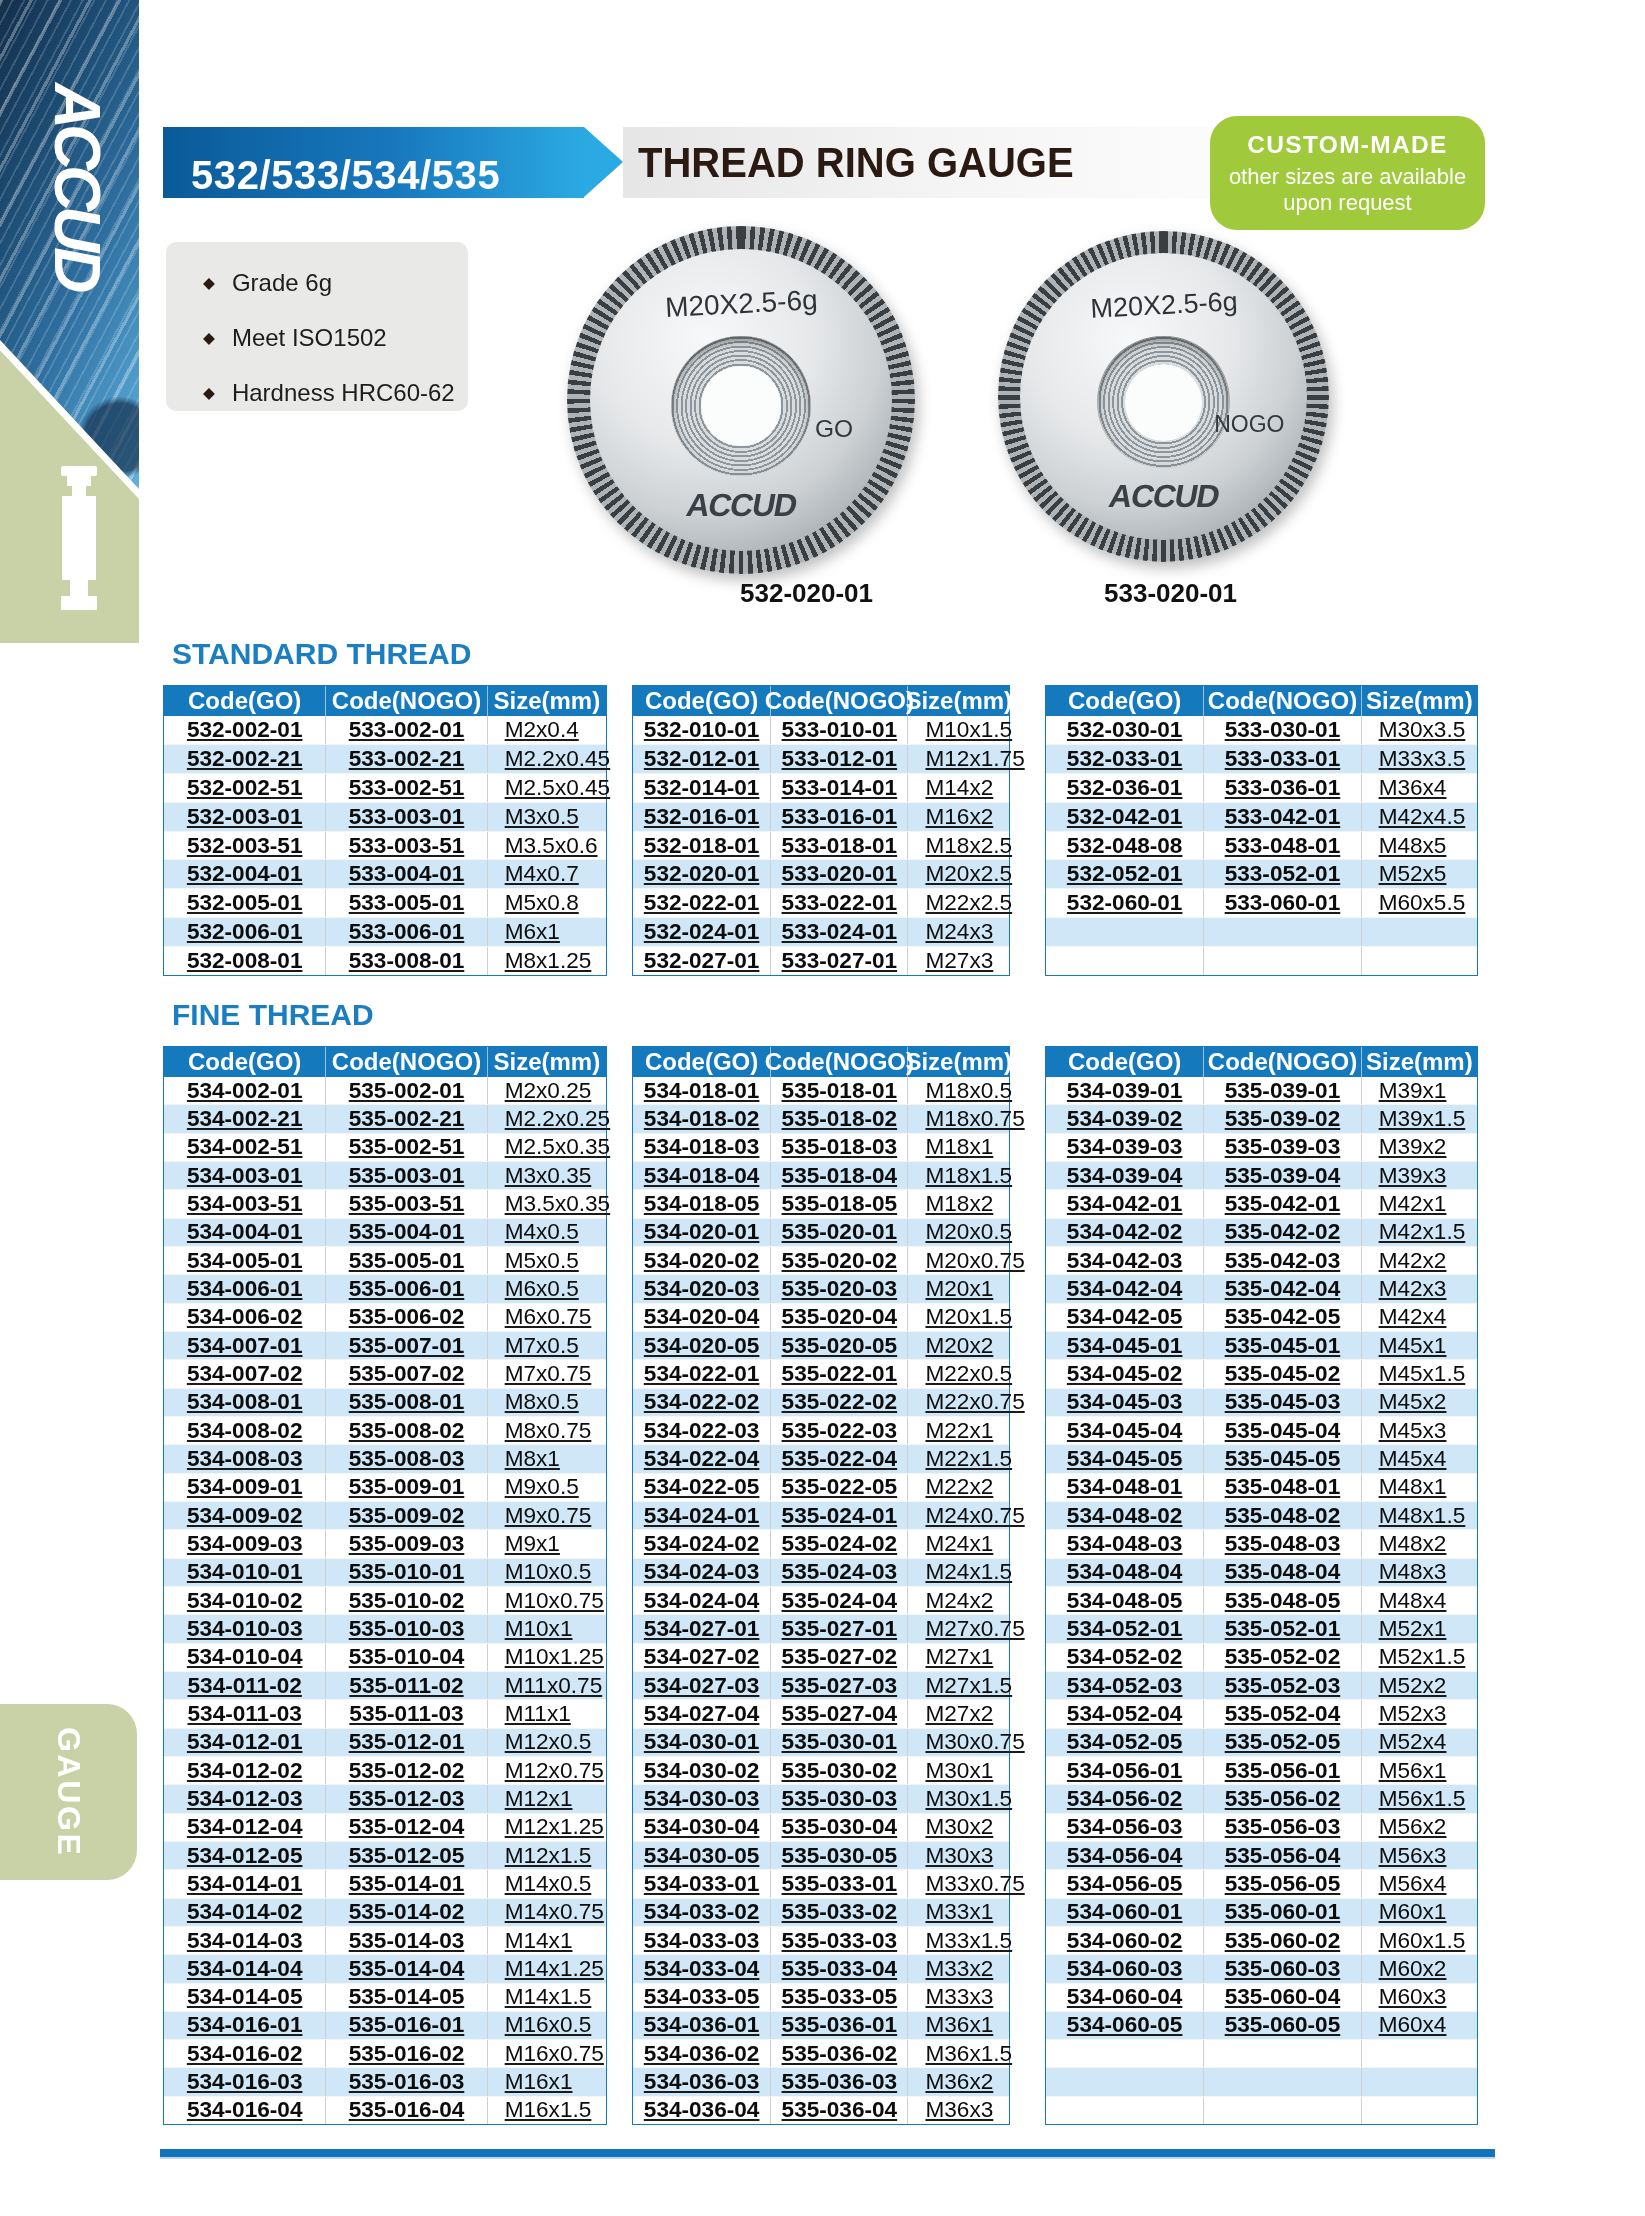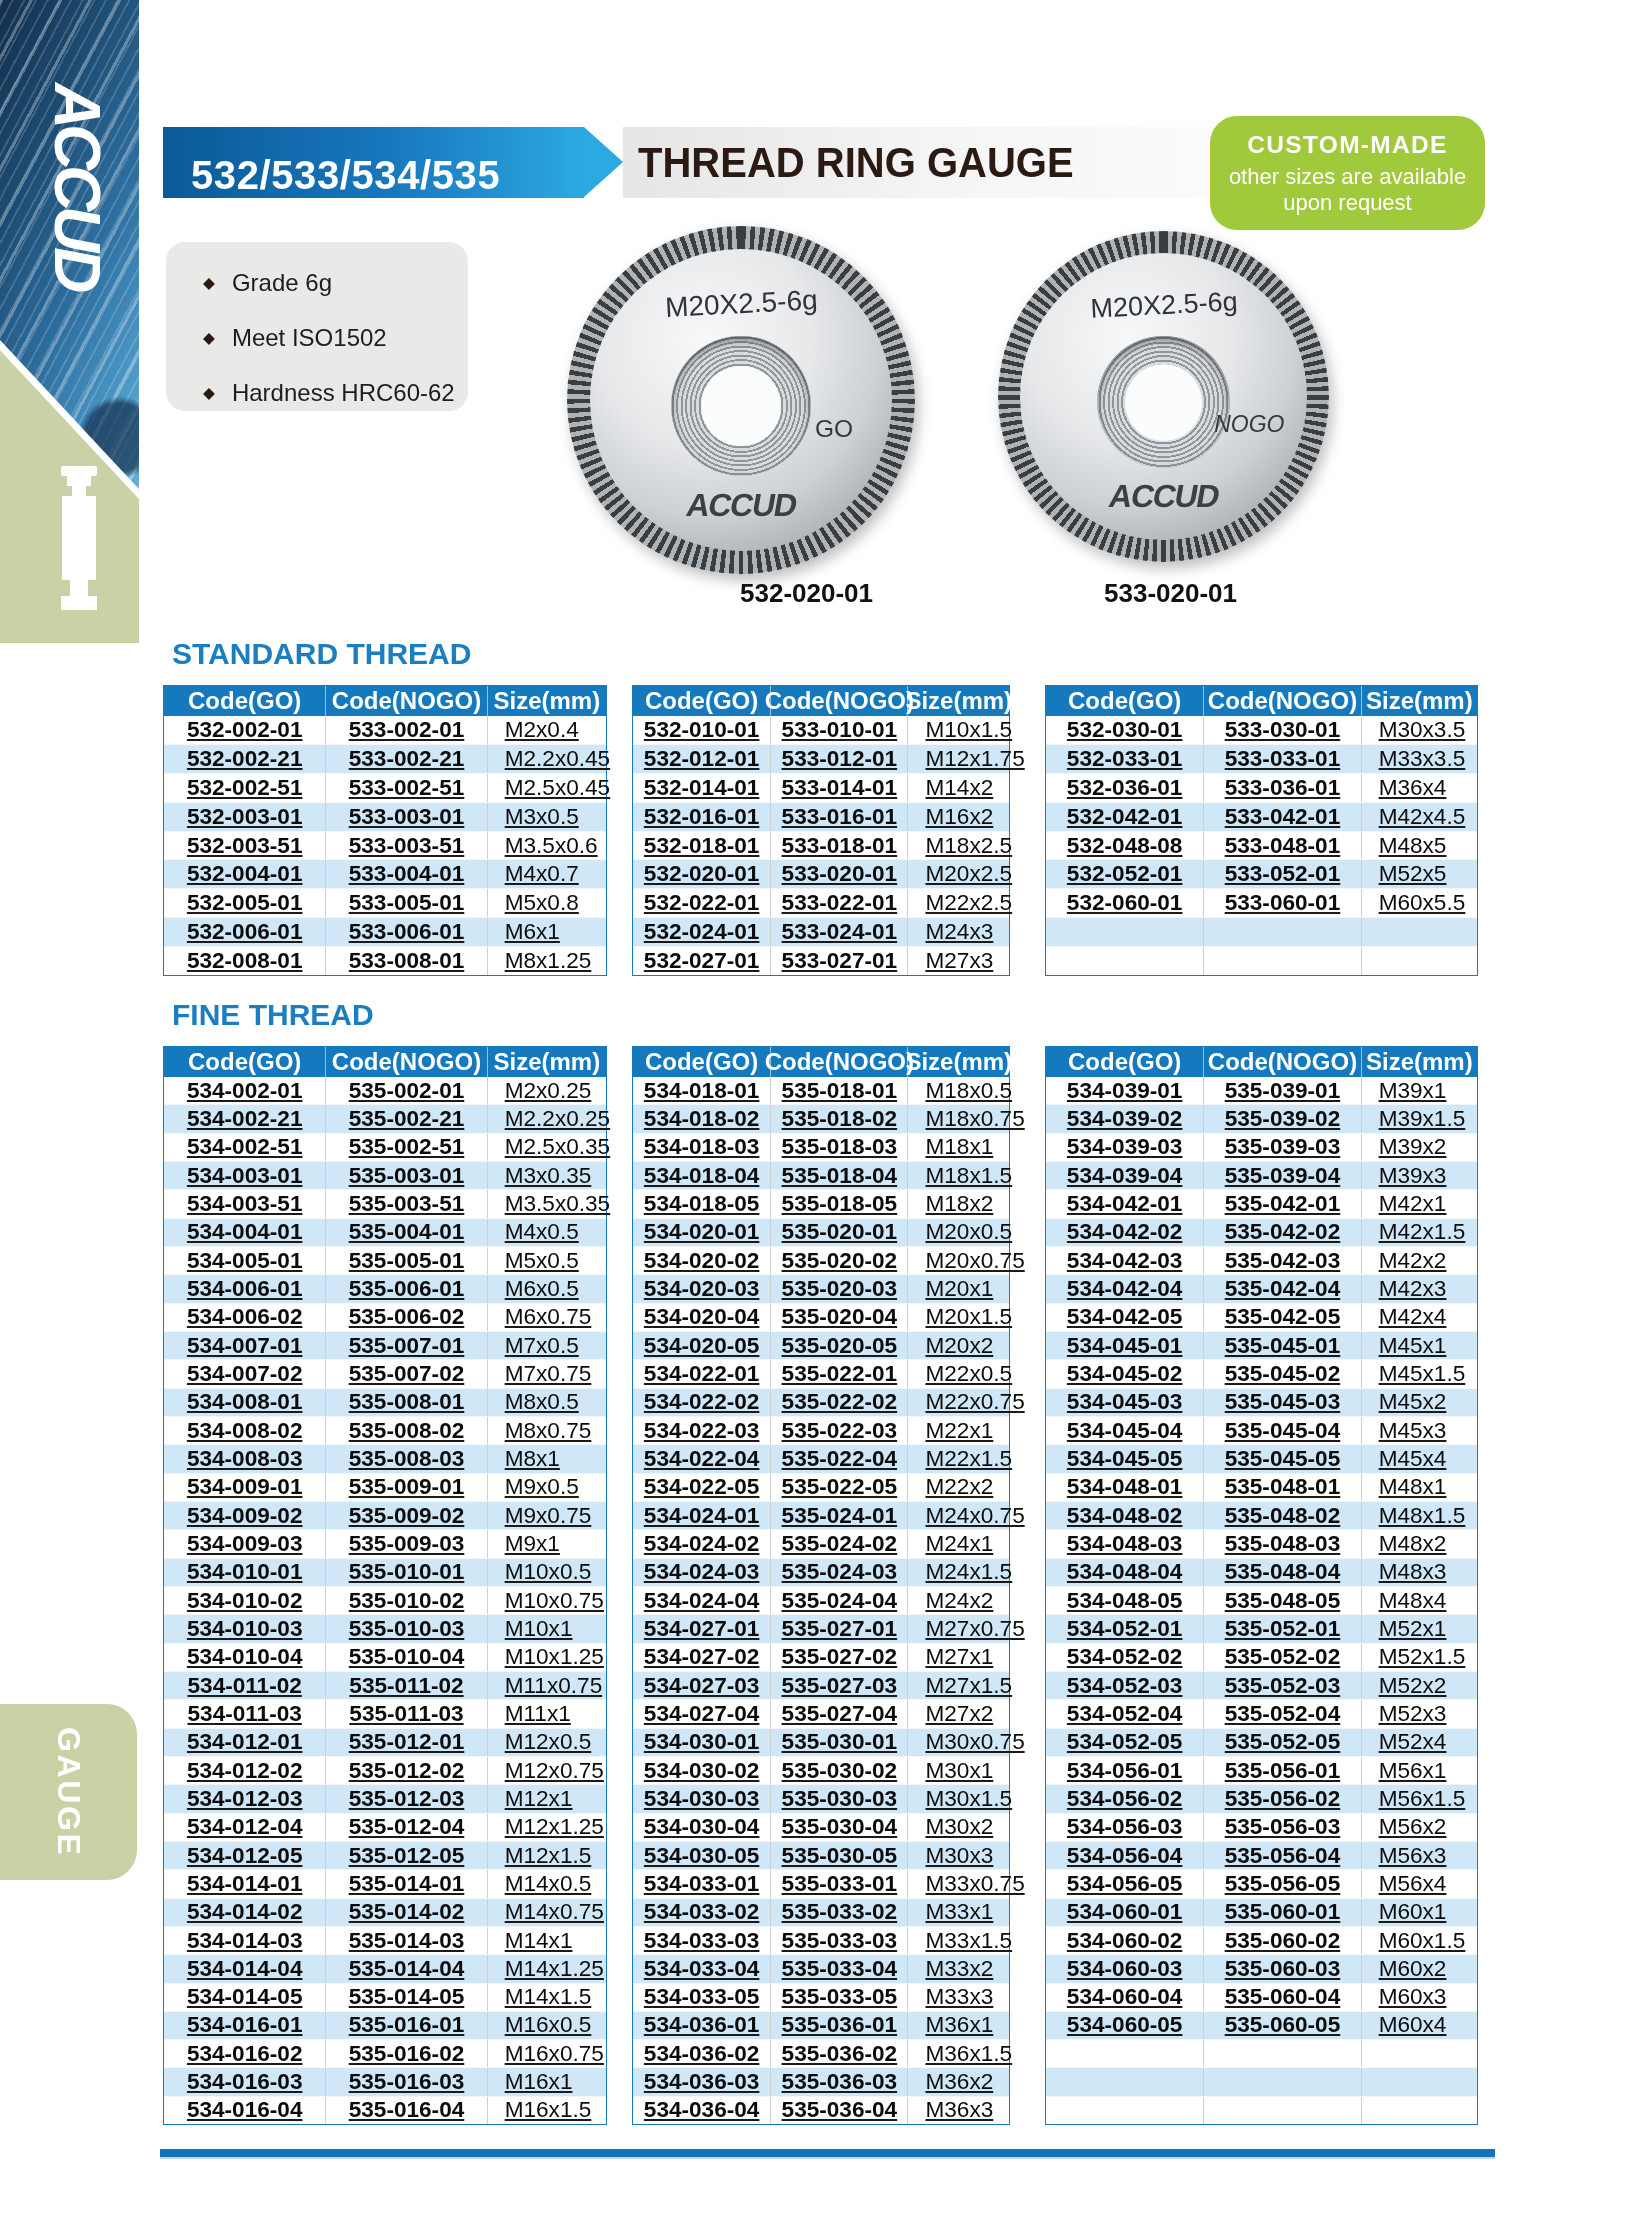--- a/index.html
+++ b/index.html
@@ -47,21 +47,21 @@
   .doc-title{position:absolute;left:638px;top:127px;height:71px;line-height:71px;
     font-weight:bold;font-size:40px;color:#2b1a12;letter-spacing:0;transform:scaleY(1.08);
     transform-origin:left center;}
   .badge{position:absolute;left:1210px;top:116px;width:275px;height:114px;background:#a0c93c;
     border-radius:27px;color:#fff;text-align:center;box-sizing:border-box;padding-top:15px;}
   .badge .b1{font-weight:bold;font-size:24.5px;letter-spacing:1.3px;margin-bottom:5.2px;}
   .badge .b2,.badge .b3{font-size:22px;line-height:26px;}
 
   
   .features{position:absolute;left:166px;top:242px;width:302px;height:169px;background:#e9e9e7;
-    border-radius:19px;box-sizing:border-box;padding:27px 0 0 37px;}
+    border-radius:10px;box-sizing:border-box;padding:27px 0 0 37px;}
   .features .feat{font-size:24px;color:#1d1d1b;margin-bottom:27px;white-space:nowrap;}
   .features .diamond{font-size:15.5px;margin-right:17px;vertical-align:2.6px;color:#2b1a12;}
 
   
   .fig{position:absolute;}
   .ring{position:relative;border-radius:50%;
     background:repeating-conic-gradient(#3b3e41 0deg 1.6deg,#aeb3b7 1.6deg 3.2deg);
     box-shadow:3.9px 6.4px 14px rgba(0,0,0,.25);}
   .face{position:absolute;left:6.5%;top:6.5%;width:87%;height:87%;border-radius:50%;
     background:radial-gradient(circle at 38% 30%,#f7f8f9 0%,#e6e8ea 38%,#cdd1d4 62%,#aab0b4 82%,#8d9297 100%);}
@@ -155,21 +155,21 @@
   </div>
   <div class="caption" style="left:684px;top:578px;width:245px;">532-020-01</div>
 
   <div class="fig" style="left:998px;top:231px;width:331px;height:331px;">
     <div class="ring" style="width:331px;height:331px;">
       <div class="face">
         <div class="marking" style="font-size:27px;">M20X2.5-6g</div>
         <div class="hole">
             <div class="bore"></div>
           </div>
-        <div class="gotext" style="right:8%;font-size:23px;font-style:italic;">NOGO</div>
+        <div class="gotext" style="right:8%;font-size:23px;">NOGO</div>
         <div class="facelogo">ACCUD</div>
       </div>
     </div>
   </div>
   <div class="caption" style="left:1045px;top:578px;width:251px;">533-020-01</div>
 
   <div class="sec-title st0">STANDARD THREAD</div>
   <div class="sec-title st1">FINE THREAD</div>
 
   <div class="cat-table std t1">

